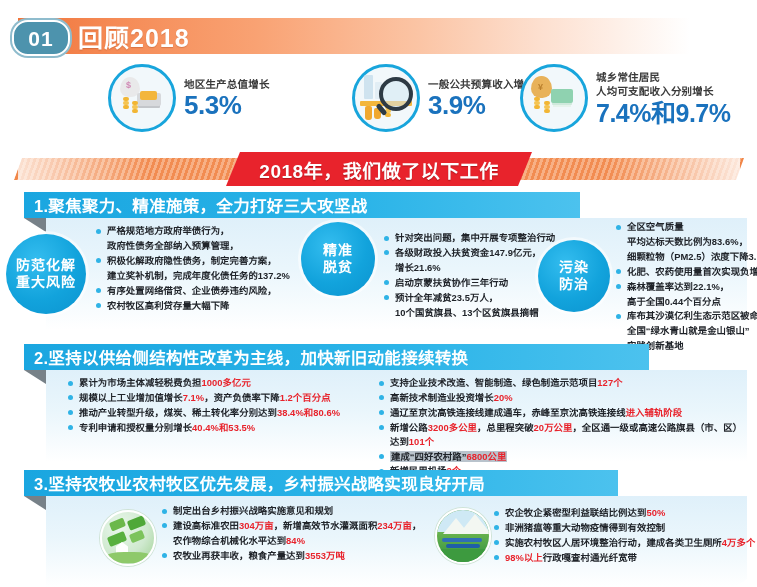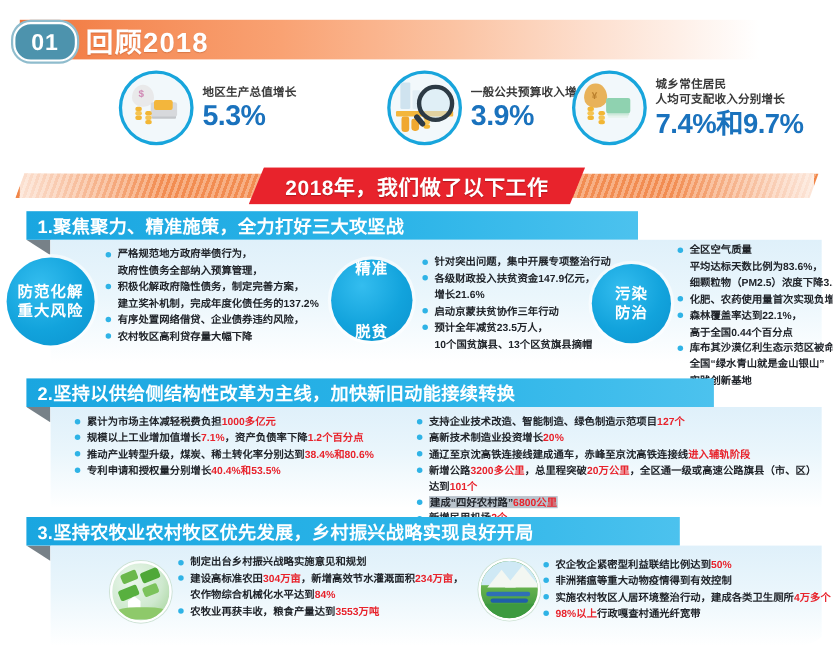--- a/index.html
+++ b/index.html
@@ -240,21 +240,21 @@
         <ul class="bl" id="s1g1">
             <li><span><span>严格规范地方政府举债行为，</span></span></li>
             <li class="nb"><span><span>政府性债务全部纳入预算管理，</span></span></li>
             <li><span><span>积极化解政府隐性债务，制定完善方案，</span></span></li>
             <li class="nb"><span><span>建立奖补机制，完成年度化债任务的137.2%</span></span></li>
             <li><span><span>有序处置网络借贷、企业债券违约风险，</span></span></li>
             <li><span><span>农村牧区高利贷存量大幅下降</span></span></li>
           </ul>
       </div>
 
-      <div class="pillar" style="left:255px;top:18px;width:74px;height:74px;justify-content:space-between;">
+      <div class="pillar" style="left:255px;top:4px;width:74px;height:74px;">
         <span class="l">精准</span>
         <span class="l">脱贫</span>
       </div>
       <div style="position:absolute;left:338px;top:13px;width:180px;">
         <ul class="bl" id="s1g2">
             <li><span><span>针对突出问题，集中开展专项整治行动</span></span></li>
             <li><span><span>各级财政投入扶贫资金147.9亿元，</span></span></li>
             <li class="nb"><span><span>增长21.6%</span></span></li>
             <li><span><span>启动京蒙扶贫协作三年行动</span></span></li>
             <li><span><span>预计全年减贫23.5万人，</span></span></li>

